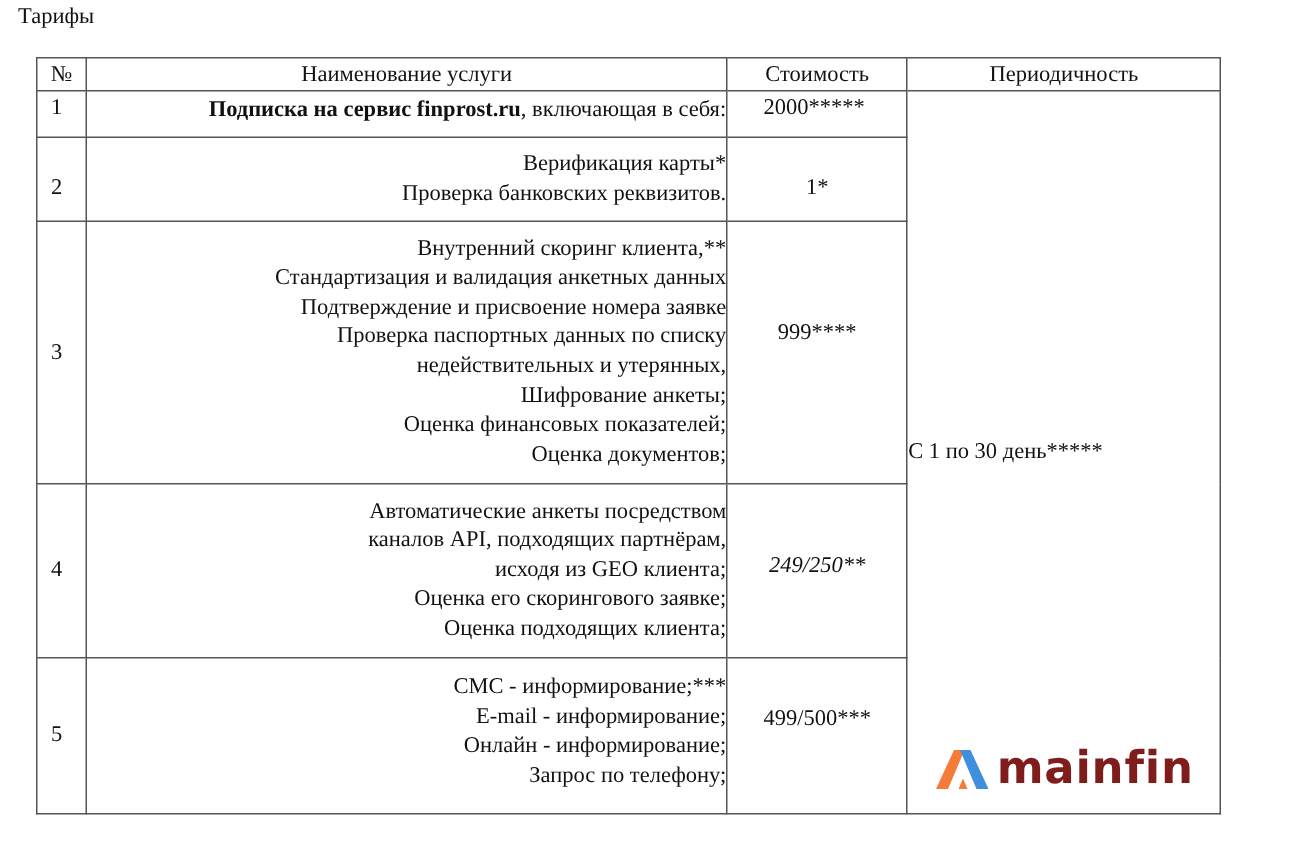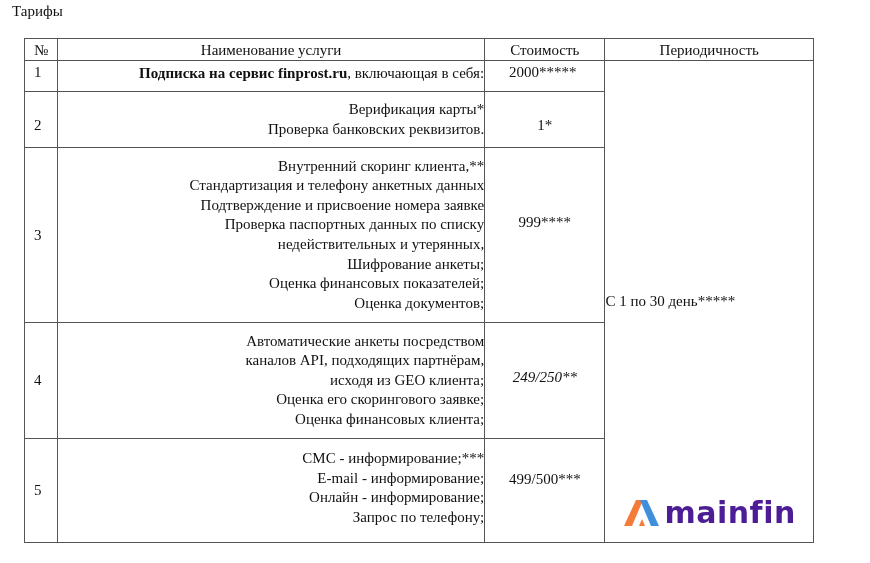--- a/index.html
+++ b/index.html
@@ -68,21 +68,21 @@
     .logo {
       position: absolute; left: 19px; top: 437px;
       display: flex; align-items: center;
     }
     .logo svg { display: block; }
     .logo-text {
       font-family: "DejaVu Sans", "Liberation Sans", sans-serif;
       font-weight: bold;
       font-size: 30px;
       letter-spacing: 0.5px;
-      color: #4c1d95;
+      color: #7f1d1d;
       margin-left: 4px;
       line-height: 30px;
     }
   </style>
 </head>
 <body>
 
 <div class="title">Тарифы</div>
 
 <table class="tariffs">
@@ -123,39 +123,39 @@
       <span class="line ind1">Верификация карты*</span>
       <span class="line ind2">Проверка банковских реквизитов.</span>
     </td>
     <td class="cost">1*</td>
   </tr>
 
   <tr class="r3">
     <td class="num">3</td>
     <td class="name">
       <span class="line ind1">Внутренний скоринг клиента,**</span>
-      <span class="line ind1">Стандартизация и телефону анкетных данных</span>
+      <span class="line ind1">Стандартизация и валидация анкетных данных</span>
       <span class="line ind1">Подтверждение и присвоение номера заявке</span>
       <span class="line ind1">Проверка паспортных данных по списку</span>
       <span class="line ind0">недействительных и утерянных,</span>
       <span class="line ind1">Шифрование анкеты;</span>
       <span class="line ind1">Оценка финансовых показателей;</span>
       <span class="line ind1">Оценка документов;</span>
     </td>
     <td class="cost">999****</td>
   </tr>
 
   <tr class="r4">
     <td class="num">4</td>
     <td class="name">
       <span class="line ind1">Автоматические анкеты посредством</span>
       <span class="line ind1">каналов API, подходящих партнёрам,</span>
       <span class="line ind1">исходя из GEO клиента;</span>
       <span class="line ind2">Оценка его скорингового заявке;</span>
-      <span class="line ind2">Оценка финансовых клиента;</span>
+      <span class="line ind2">Оценка подходящих клиента;</span>
     </td>
     <td class="cost">249/250**</td>
   </tr>
 
   <tr class="r5">
     <td class="num">5</td>
     <td class="name" style="vertical-align: top; padding-top: 10px;">
       <span class="line ind2">СМС - информирование;***</span>
       <span class="line ind2">E-mail - информирование;</span>
       <span class="line ind2">Онлайн - информирование;</span>

